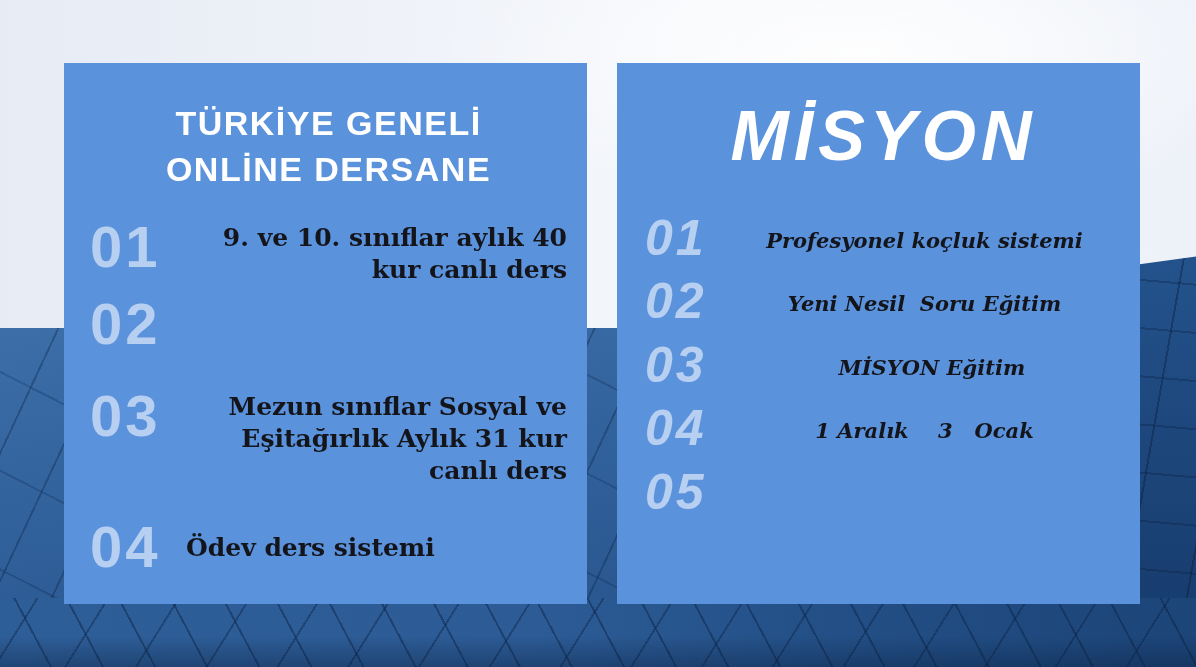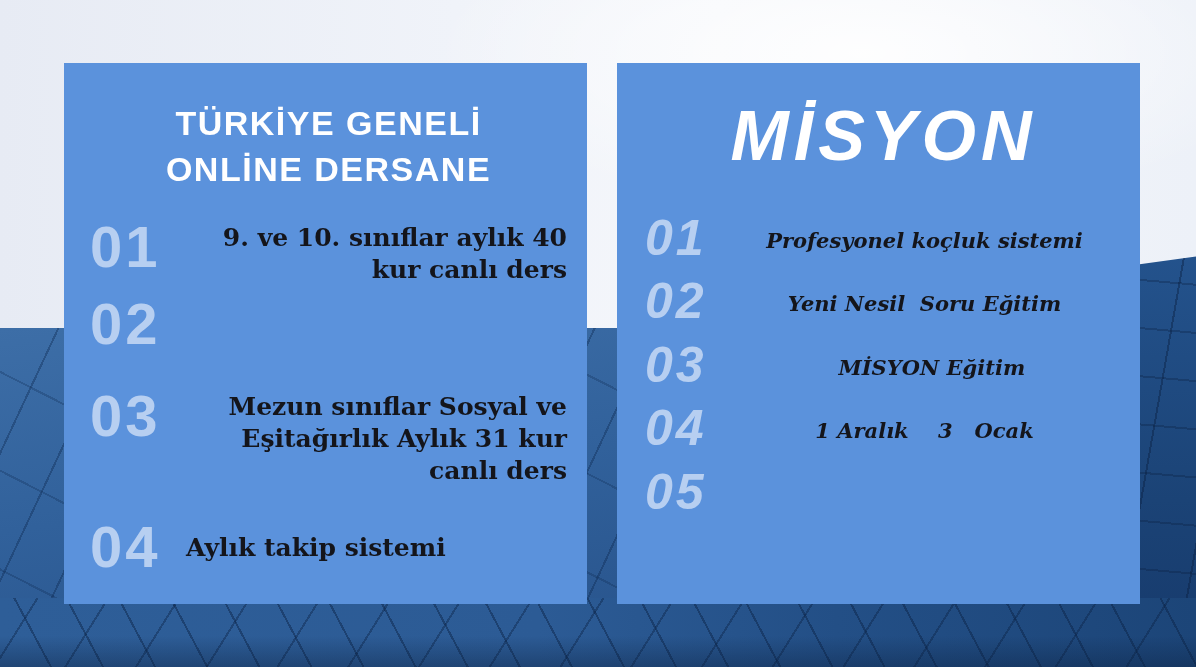--- a/index.html
+++ b/index.html
@@ -95,21 +95,21 @@
       </div>
       <div class="row mb-b">
         <div class="num n-left">02</div>
       </div>
       <div class="row mb-c">
         <div class="num n-left">03</div>
         <div class="txt t-left">Mezun sınıflar Sosyal ve Eşitağırlık Aylık 31 kur canlı ders</div>
       </div>
       <div class="row center">
         <div class="num n-left">04</div>
-        <div class="txt t-left" style="text-align:left;">Aylık takip sistemi</div>
+        <div class="txt t-left" style="text-align:left;">Ödev ders sistemi</div>
       </div>
     </div>
   </div>
 
   <div class="panel right">
     <h1 class="p-title big">MİSYON</h1>
     <div class="rows right-rows">
       <div class="row center mb-r">
         <div class="num n-right">01</div>
         <div class="txt t-right">Profesyonel koçluk sistemi</div>

